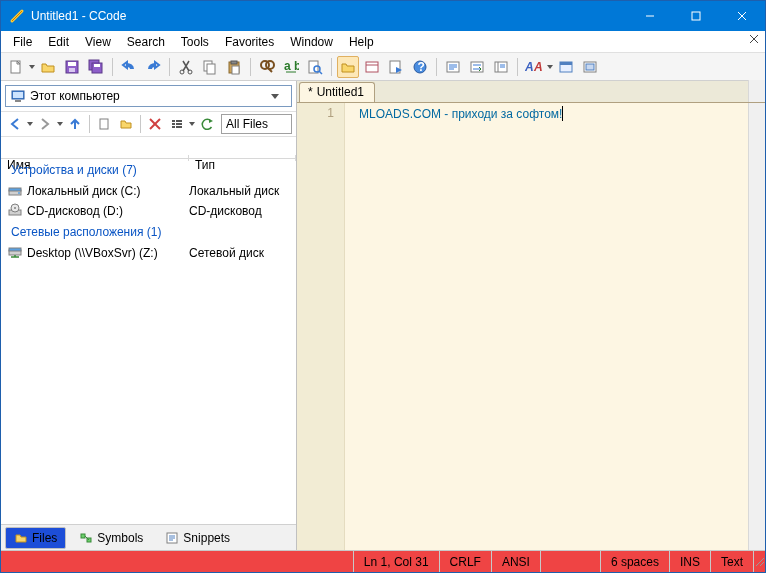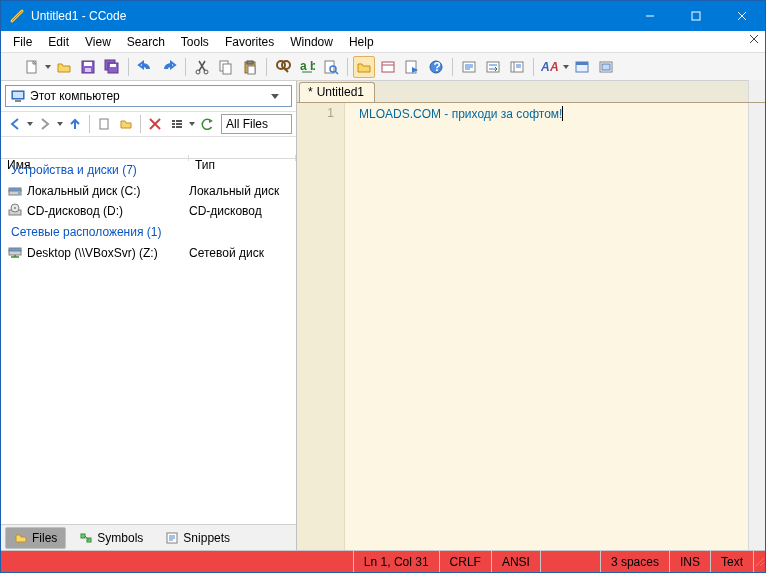--- a/index.html
+++ b/index.html
@@ -7,21 +7,21 @@
 .titlebar{height:30px;background:#0078d7;color:#fff;display:flex;align-items:center;padding-left:8px;}
 .titlebar .ticon{width:16px;height:16px;margin-right:6px;}
 .titlebar .ttext{flex:1;font-size:12px;}
 .titlebar .tbtns{display:flex;height:100%;}
 .titlebar .tbtn{width:46px;display:flex;align-items:center;justify-content:center;}
 .titlebar .tbtn.close{width:46px;}
 .titlebar .tbtn svg{stroke:#fff;fill:none;}
 .menubar{height:22px;display:flex;align-items:center;padding:0 4px;border-bottom:1px solid #e0e0e0;background:#fff;position:relative;}
 .menubar .mitem{padding:2px 8px;}
 .menubar .mclose{position:absolute;right:6px;top:3px;cursor:default;}
-.toolbar{height:28px;display:flex;align-items:center;padding:2px 20px;gap:2px;border-bottom:1px solid #d0d0d0;background:#f5f5f5;text-align:right;}
+.toolbar{height:28px;display:flex;align-items:center;padding:2px 4px;gap:2px;border-bottom:1px solid #d0d0d0;background:#f5f5f5;text-align:right;}
 .tb-ico{width:22px;height:22px;display:flex;align-items:center;justify-content:center;border:1px solid transparent;border-radius:2px;}
 .tb-ico.active{background:#fde8b8;border-color:#e0b060;}
 .tb-sep{width:1px;height:18px;background:#c8c8c8;margin:0 3px;}
 .mainrow{flex:1;display:flex;min-height:0;}
 .sidepanel{width:296px;display:flex;flex-direction:column;border-right:1px solid #c0c0c0;}
 .combo{margin:4px;height:22px;border:1px solid #7a9ac0;background:#fff;display:flex;align-items:center;padding:0 4px;}
 .combo .ctext{flex:1;}
 .combo .cdrop{width:16px;text-align:center;color:#333;}
 .navbar{height:26px;display:flex;align-items:center;padding:12px 4px;gap:2px;border-top:1px solid #e0e0e0;border-bottom:1px solid #e0e0e0;}
 .nav-ico{width:20px;height:20px;display:flex;align-items:center;justify-content:center;}
@@ -32,21 +32,21 @@
 .tree-hdr .col{border-right:1px solid #d8d8d8;padding:3px 6px;font-weight:400;margin-top:18px;}
 .c1{width:188px;}
 .c2{flex:1;}
 .grp{color:#0a55c4;padding:4px 6px 4px 10px;}
 .row{display:flex;padding:2px 0 2px 6px;align-items:center;}
 .row .rc1{width:182px;display:flex;align-items:center;gap:4px;}
 .row .rc2{flex:1;}
 .row .ricon{width:16px;height:16px;flex-shrink:0;}
 .bottomtabs{height:26px;display:flex;align-items:center;gap:4px;padding:2px 4px;border-top:1px solid #d0d0d0;background:#f1f1f1;}
 .btab{display:flex;align-items:center;gap:4px;padding:3px 8px;border:1px solid transparent;border-radius:2px;}
-.btab.active{background:#a3a3a3;border-color:#c0c0c0;}
+.btab.active{background:#1d4ed8;border-color:#c0c0c0;}
 .editorpane{flex:1;display:flex;flex-direction:column;background:#fdf6e3;min-width:0;}
 .doctabs{height:22px;background:#ece9d8;display:flex;align-items:flex-end;border-bottom:1px solid #b0a080;}
 .doctab{background:#fdf6e3;border:1px solid #b0a080;border-bottom:none;padding:2px 10px 3px 8px;margin-left:2px;border-radius:3px 3px 0 0;display:flex;align-items:center;gap:4px;}
 .editor{flex:1;display:flex;font-family:Consolas,"Courier New",monospace;font-size:13px;}
 .gutter{width:48px;background:#f2ecd4;color:#b0a080;text-align:right;padding:3px 10px 0 0;border-right:1px solid #e5dcc0;}
 .code{flex:1;padding:3px 0 0 14px;color:#0369a1;position:relative;}
 .caret{display:inline-block;width:1px;height:15px;background:#000;vertical-align:text-bottom;}
 .statusbar{height:22px;background:#ef4444;border-top:1px solid #c8c8c8;display:flex;align-items:center;font-size:11px;}
 .statusbar .sseg{padding:0 10px;border-left:1px solid #c8c8c8;height:100%;display:flex;align-items:center;}
 .statusbar .sflex{flex:1;}
@@ -435,21 +435,21 @@
     </div>
   </div>
 </div>
 
 <div class="statusbar">
   <div class="sflex"></div>
   <div class="sseg">Ln 1, Col 31</div>
   <div class="sseg">CRLF</div>
   <div class="sseg">ANSI</div>
   <div class="sseg" style="width:60px;"></div>
-  <div class="sseg">3 spaces</div>
+  <div class="sseg">6 spaces</div>
   <div class="sseg">INS</div>
   <div class="sseg">Text</div>
   <div class="sseg" style="width:12px;padding:0;">
       <svg width="12" height="12">
         <line x1="2" y1="10" x2="10" y2="2" stroke="#999"></line>
         <line x1="6" y1="10" x2="10" y2="6" stroke="#999"></line>
       </svg>
     </div>
 </div>
 

